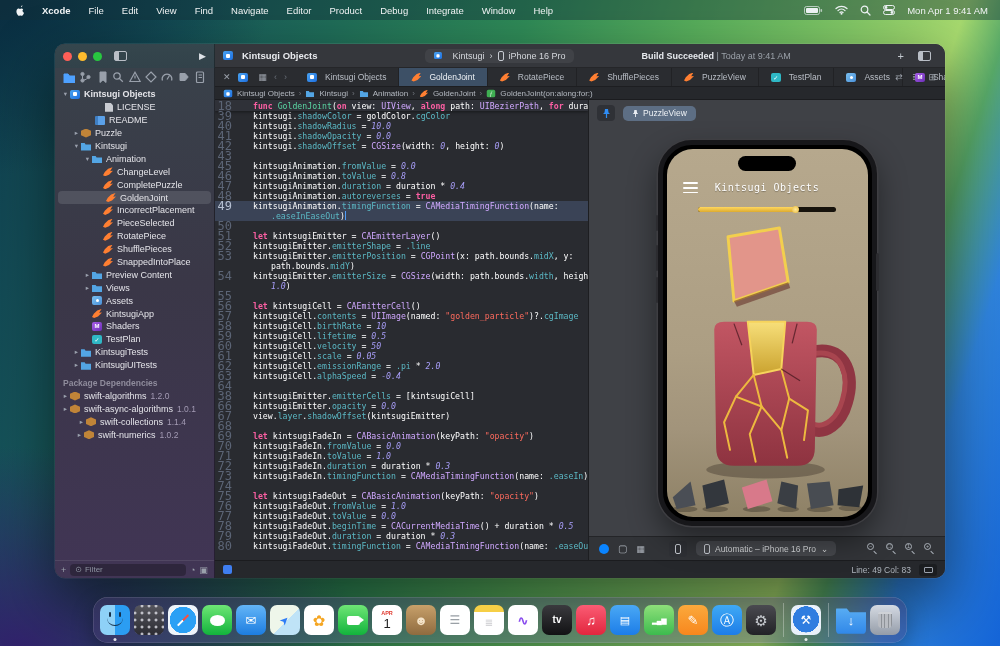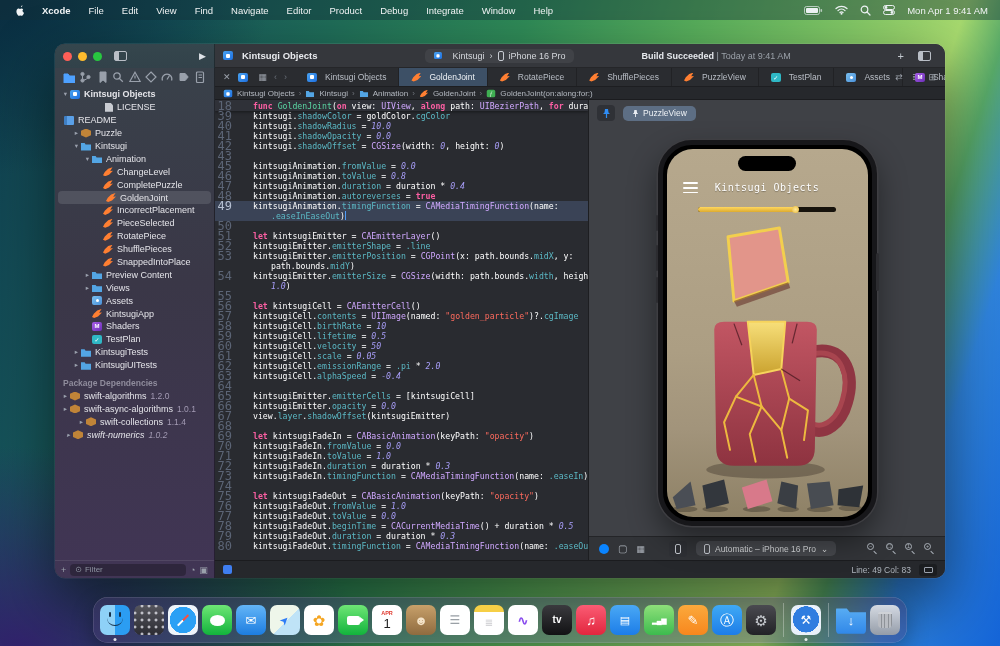--- a/index.html
+++ b/index.html
@@ -324,21 +324,21 @@
             <div class="trow bold" style="padding-left: 6px;">
               <span class="chev">▾</span>
               <span class="ti i-app"></span>
               <span class="lbl">Kintsugi Objects</span>
             </div>
             <div class="trow" style="padding-left: 17px; margin-left: 24px;">
               <span class="chev"></span>
               <span class="ti i-doc"></span>
               <span class="lbl">LICENSE</span>
             </div>
-            <div class="trow" style="padding-left: 0;">
+            <div class="trow" style="padding-left: 31px;">
               <span class="chev"></span>
               <span class="ti i-book"></span>
               <span class="lbl">README</span>
             </div>
             <div class="trow" style="padding-left: 17px;">
               <span class="chev">▸</span>
               <span class="ti i-pkg"></span>
               <span class="lbl">Puzzle</span>
             </div>
             <div class="trow" style="padding-left: 17px;">
@@ -443,21 +443,21 @@
               <span class="ti i-pkgdep"></span>
               <span class="lbl">swift-async-algorithms</span>
               <span class="ver">1.0.1</span>
             </div>
             <div class="trow" style="padding-left: 22px;">
               <span class="chev">▸</span>
               <span class="ti i-pkgdep"></span>
               <span class="lbl">swift-collections</span>
               <span class="ver">1.1.4</span>
             </div>
-            <div class="trow" style="padding-left: 9px; font-style: italic;">
+            <div class="trow" style="padding-left: 20px;">
               <span class="chev">▸</span>
               <span class="ti i-pkgdep"></span>
               <span class="lbl">swift-numerics</span>
               <span class="ver">1.0.2</span>
             </div>
           </div>
         <div class="nav-filter">
           <span>+</span>
           <span class="filter-pill">
             <span>⊙</span>
@@ -568,21 +568,21 @@
               <div class="crow"><span class="gut">55</span><span class="src"></span></div>
               <div class="crow"><span class="gut">56</span><span class="src"><span class="tk-k">let</span><span class="tk-w"> kintsugiCell = </span><span class="tk-t">CAEmitterCell</span><span class="tk-w">()</span></span></div>
               <div class="crow"><span class="gut">57</span><span class="src"><span class="tk-w">kintsugiCell.</span><span class="tk-p">contents</span><span class="tk-w"> = </span><span class="tk-t">UIImage</span><span class="tk-w">(named: </span><span class="tk-s">"golden_particle"</span><span class="tk-w">)?.</span><span class="tk-p">cgImage</span></span></div>
               <div class="crow"><span class="gut">58</span><span class="src"><span class="tk-w">kintsugiCell.</span><span class="tk-p">birthRate</span><span class="tk-w"> = </span><span class="tk-n">10</span></span></div>
               <div class="crow"><span class="gut">59</span><span class="src"><span class="tk-w">kintsugiCell.</span><span class="tk-p">lifetime</span><span class="tk-w"> = </span><span class="tk-n">0.5</span></span></div>
               <div class="crow"><span class="gut">60</span><span class="src"><span class="tk-w">kintsugiCell.</span><span class="tk-p">velocity</span><span class="tk-w"> = </span><span class="tk-n">50</span></span></div>
               <div class="crow"><span class="gut">61</span><span class="src"><span class="tk-w">kintsugiCell.</span><span class="tk-p">scale</span><span class="tk-w"> = </span><span class="tk-n">0.05</span></span></div>
               <div class="crow"><span class="gut">62</span><span class="src"><span class="tk-w">kintsugiCell.</span><span class="tk-p">emissionRange</span><span class="tk-w"> = </span><span class="tk-p">.pi</span><span class="tk-w"> * </span><span class="tk-n">2.0</span></span></div>
               <div class="crow"><span class="gut">63</span><span class="src"><span class="tk-w">kintsugiCell.</span><span class="tk-p">alphaSpeed</span><span class="tk-w"> = </span><span class="tk-n">-0.4</span></span></div>
               <div class="crow"><span class="gut">64</span><span class="src"></span></div>
-              <div class="crow"><span class="gut">65</span><span class="src"><span class="tk-w">kintsugiEmitter.</span><span class="tk-p">emitterCells</span><span class="tk-w"> = [kintsugiCell]</span></span></div>
+              <div class="crow"><span class="gut">38</span><span class="src"><span class="tk-w">kintsugiEmitter.</span><span class="tk-p">emitterCells</span><span class="tk-w"> = [kintsugiCell]</span></span></div>
               <div class="crow"><span class="gut">66</span><span class="src"><span class="tk-w">kintsugiEmitter.</span><span class="tk-p">opacity</span><span class="tk-w"> = </span><span class="tk-n">0.0</span></span></div>
               <div class="crow"><span class="gut">67</span><span class="src"><span class="tk-w">view.</span><span class="tk-p">layer</span><span class="tk-w">.</span><span class="tk-p">shadowOffset</span><span class="tk-w">(kintsugiEmitter)</span></span></div>
               <div class="crow"><span class="gut">68</span><span class="src"></span></div>
               <div class="crow"><span class="gut">69</span><span class="src"><span class="tk-k">let</span><span class="tk-w"> kintsugiFadeIn = </span><span class="tk-t">CABasicAnimation</span><span class="tk-w">(keyPath: </span><span class="tk-s">"opacity"</span><span class="tk-w">)</span></span></div>
               <div class="crow"><span class="gut">70</span><span class="src"><span class="tk-w">kintsugiFadeIn.</span><span class="tk-p">fromValue</span><span class="tk-w"> = </span><span class="tk-n">0.0</span></span></div>
               <div class="crow"><span class="gut">71</span><span class="src"><span class="tk-w">kintsugiFadeIn.</span><span class="tk-p">toValue</span><span class="tk-w"> = </span><span class="tk-n">1.0</span></span></div>
               <div class="crow"><span class="gut">72</span><span class="src"><span class="tk-w">kintsugiFadeIn.</span><span class="tk-p">duration</span><span class="tk-w"> = duration * </span><span class="tk-n">0.3</span></span></div>
               <div class="crow"><span class="gut">73</span><span class="src"><span class="tk-w">kintsugiFadeIn.</span><span class="tk-p">timingFunction</span><span class="tk-w"> = </span><span class="tk-t">CAMediaTimingFunction</span><span class="tk-w">(name: </span><span class="tk-p">.easeIn</span><span class="tk-w">)</span></span></div>
               <div class="crow"><span class="gut">74</span><span class="src"></span></div>
               <div class="crow"><span class="gut">75</span><span class="src"><span class="tk-k">let</span><span class="tk-w"> kintsugiFadeOut = </span><span class="tk-t">CABasicAnimation</span><span class="tk-w">(keyPath: </span><span class="tk-s">"opacity"</span><span class="tk-w">)</span></span></div>

